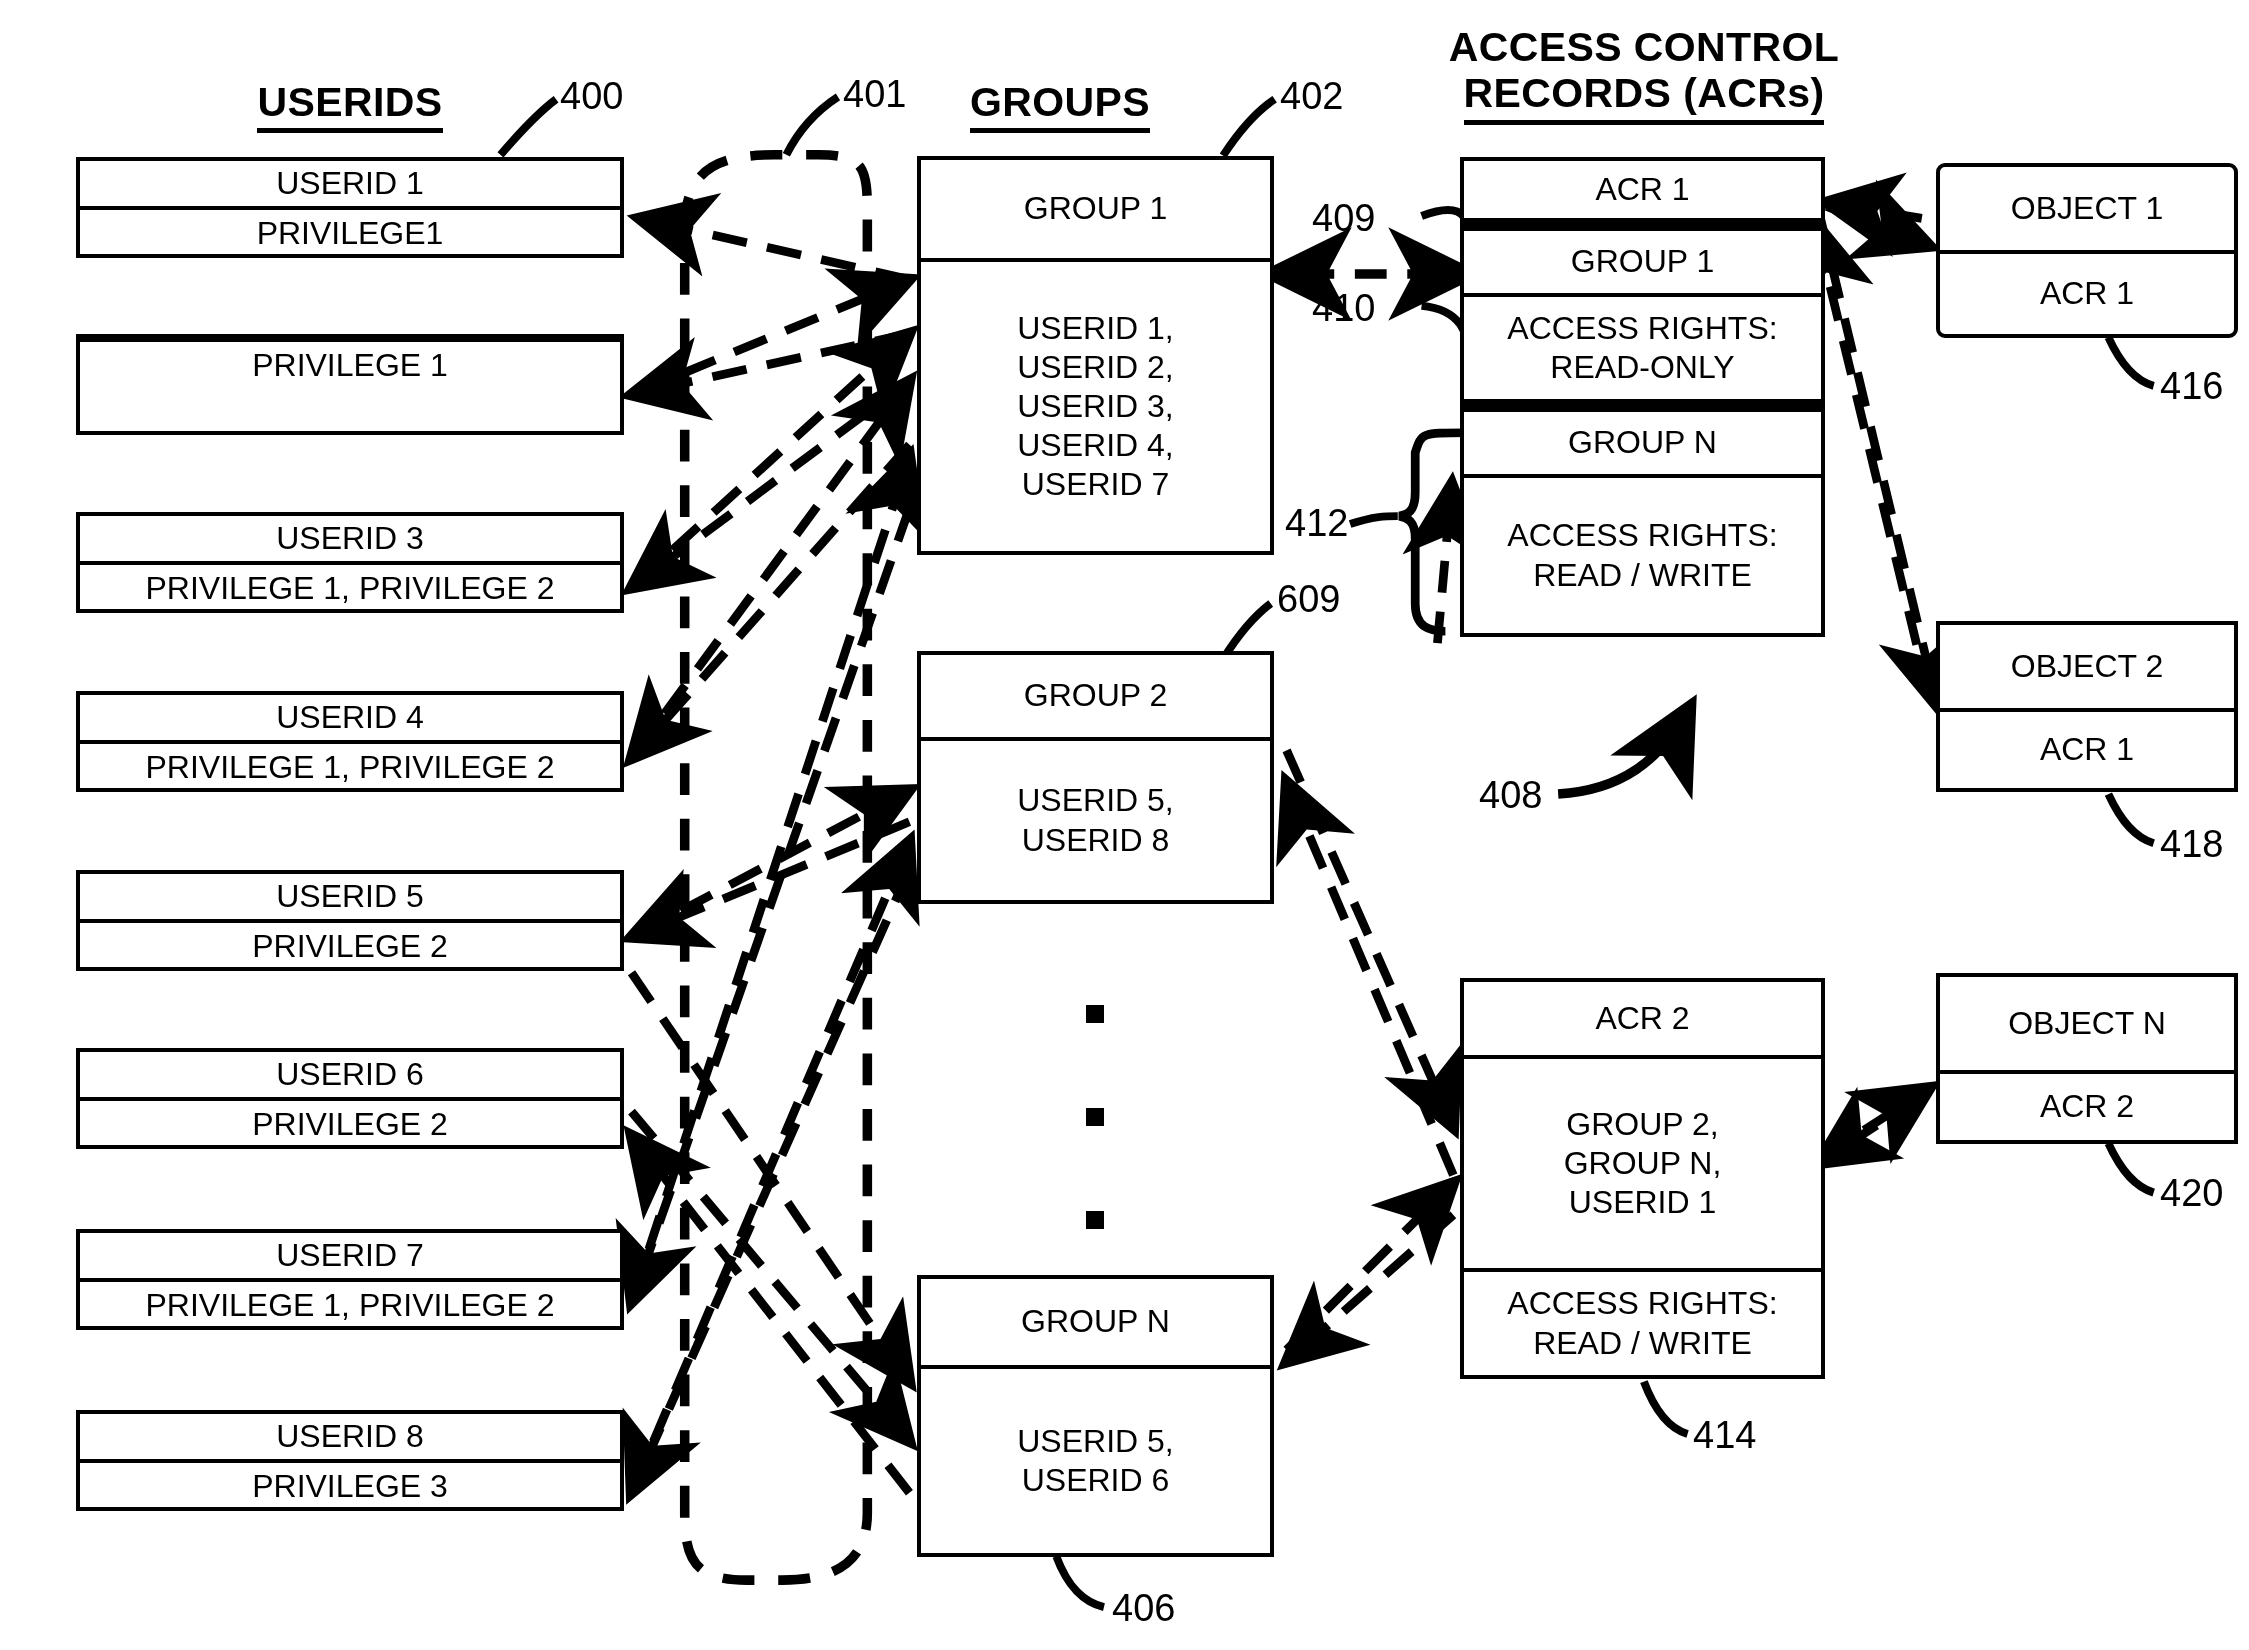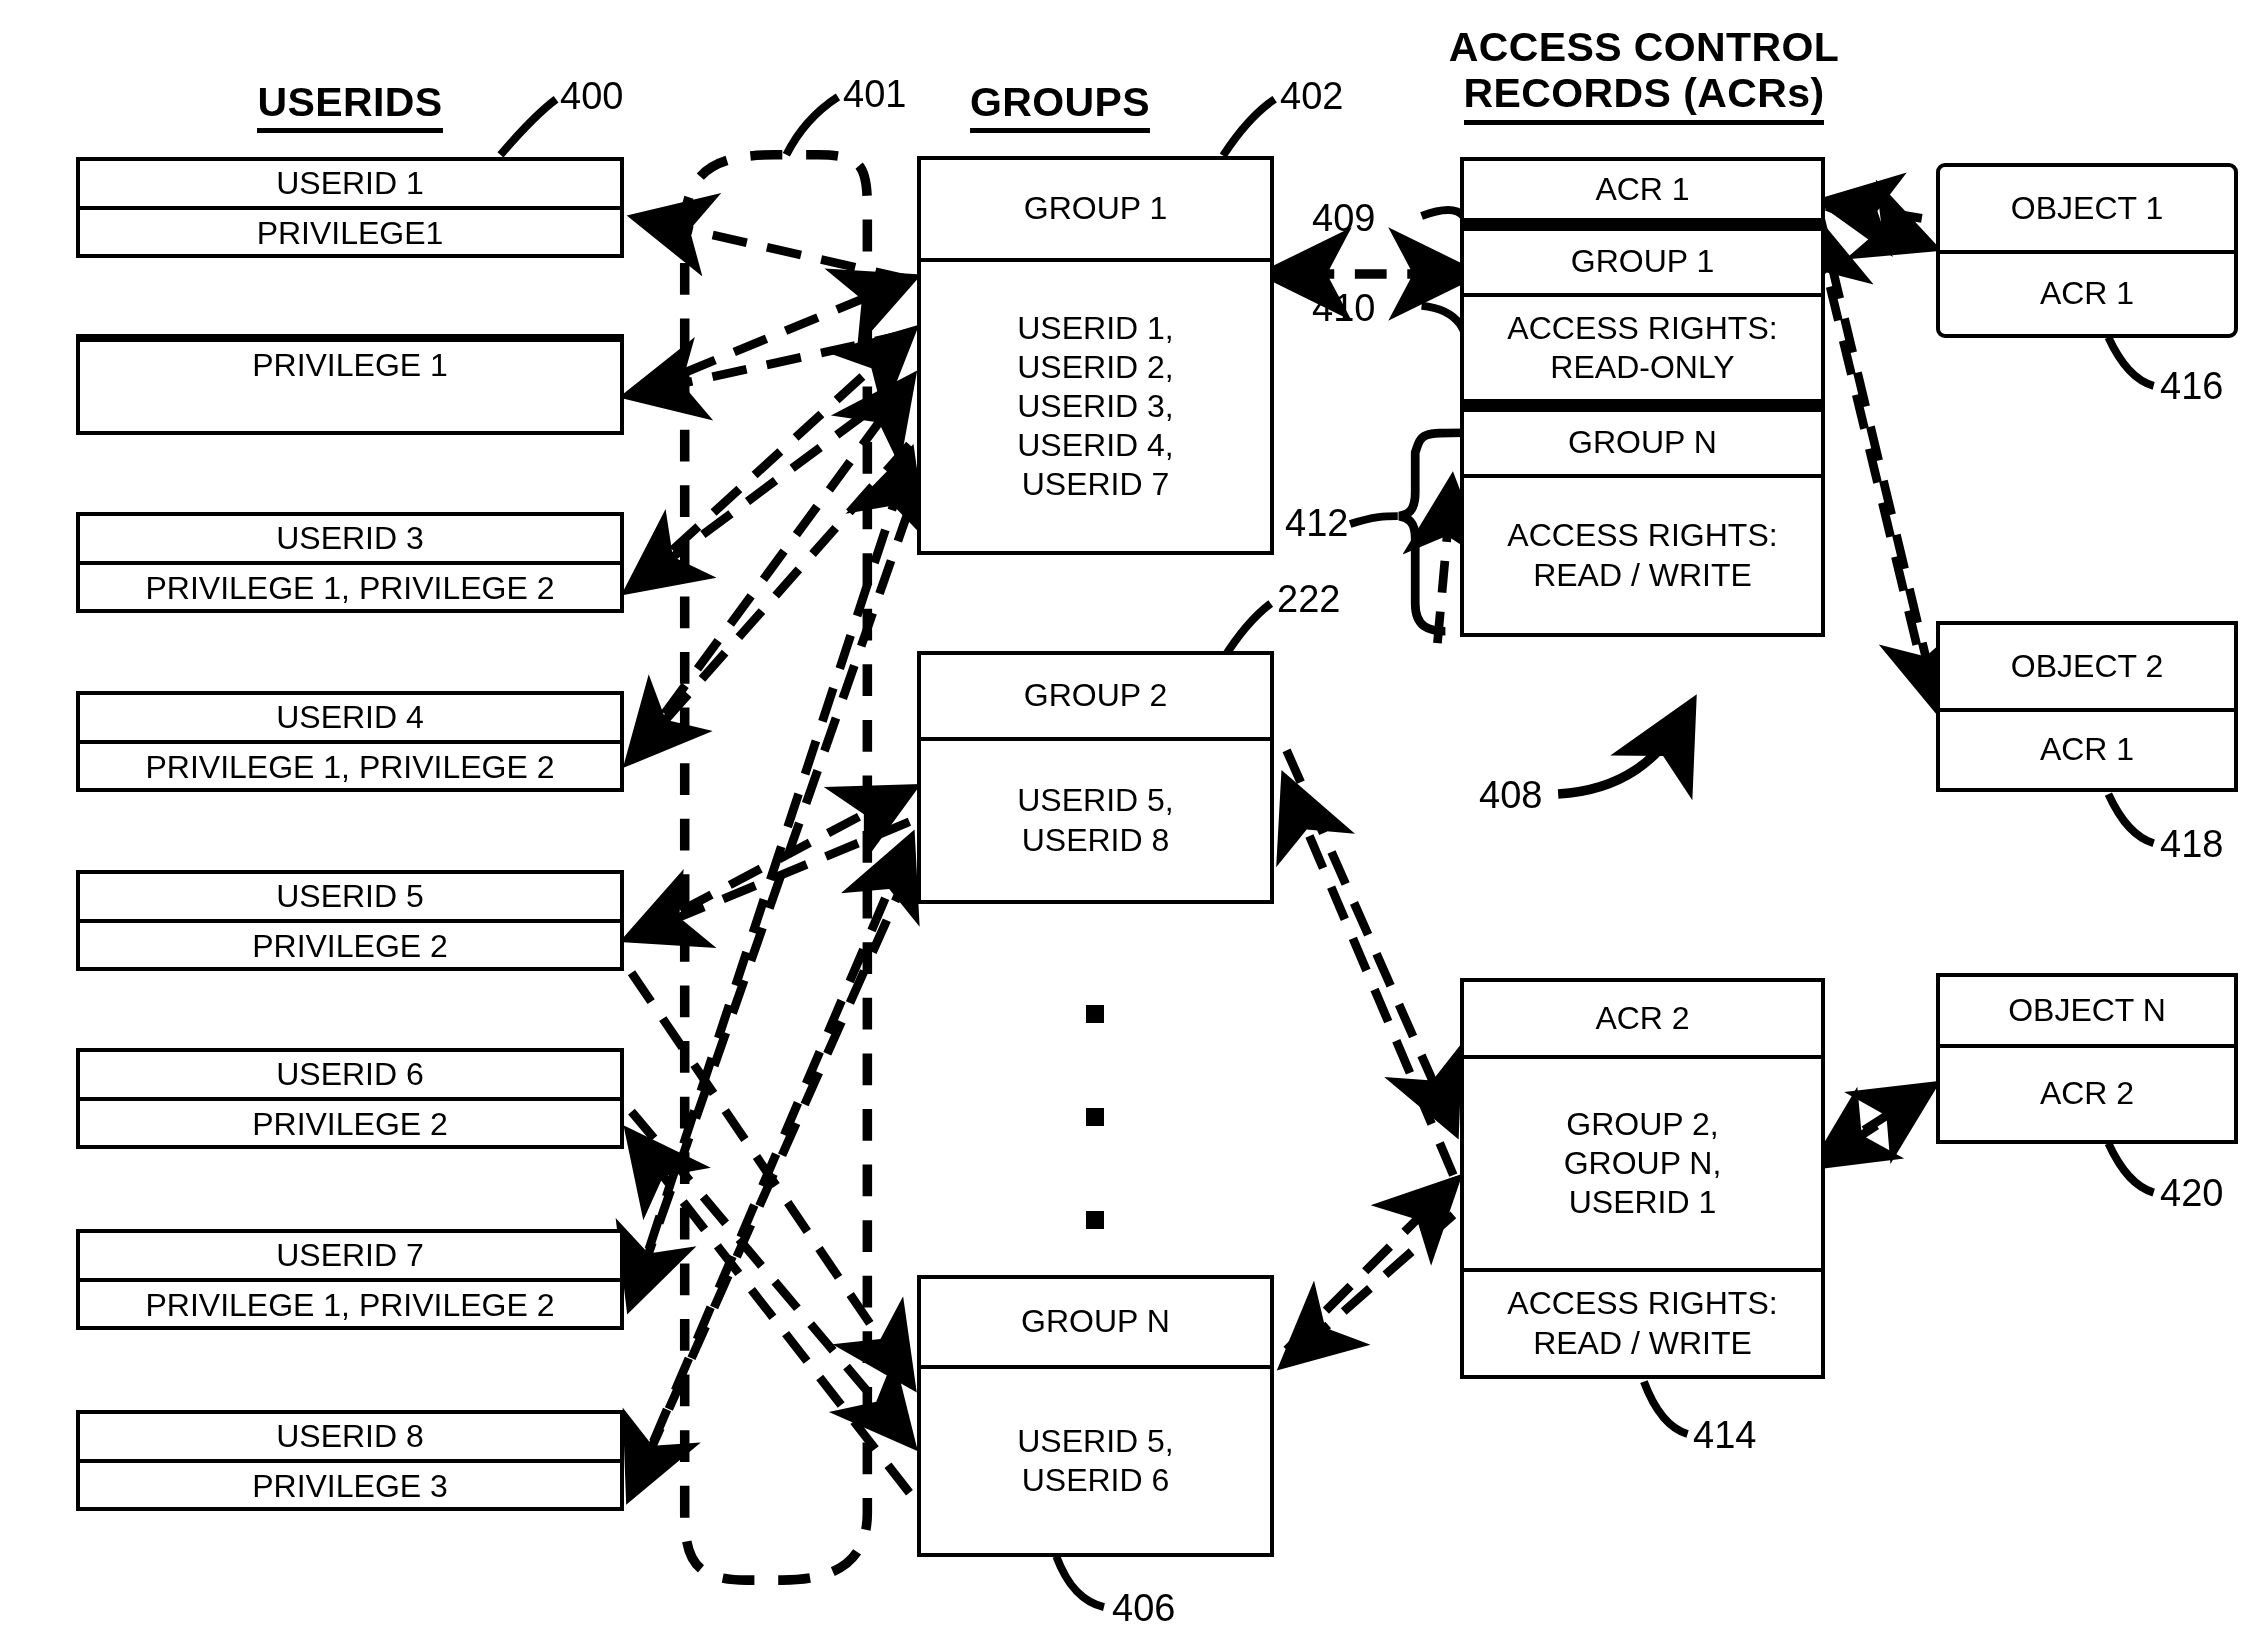--- a/index.html
+++ b/index.html
@@ -283,28 +283,28 @@
     <div class="cell" style="height:83px;">OBJECT 1</div>
     <div class="cell sep" style="flex:1;">ACR 1</div>
   </div>
 
   <div class="box" style="left:1936px; top:621px; width:302px; height:171px;">
     <div class="cell" style="height:83px;">OBJECT 2</div>
     <div class="cell sep" style="flex:1;">ACR 1</div>
   </div>
 
   <div class="box" style="left:1936px; top:973px; width:302px; height:171px;">
-    <div class="cell" style="height:67px;">OBJECT  N</div>
+    <div class="cell" style="height:93px;">OBJECT  N</div>
     <div class="cell sep" style="flex:1;">ACR 2</div>
   </div>
 
   <div class="ref" style="left:560px; top:75px;">400</div>
   <div class="ref" style="left:843px; top:73px;">401</div>
   <div class="ref" style="left:1280px; top:75px;">402</div>
-  <div class="ref" style="left:1277px; top:578px;">222</div>
+  <div class="ref" style="left:1277px; top:578px;">609</div>
   <div class="ref" style="left:1112px; top:1587px;">406</div>
   <div class="ref" style="left:1479px; top:774px;">408</div>
   <div class="ref" style="left:1312px; top:197px;">409</div>
   <div class="ref" style="left:1312px; top:287px;">410</div>
   <div class="ref" style="left:1285px; top:502px;">412</div>
   <div class="ref" style="left:1693px; top:1414px;">414</div>
   <div class="ref" style="left:2160px; top:365px;">416</div>
   <div class="ref" style="left:2160px; top:823px;">418</div>
   <div class="ref" style="left:2160px; top:1172px;">420</div>
 

